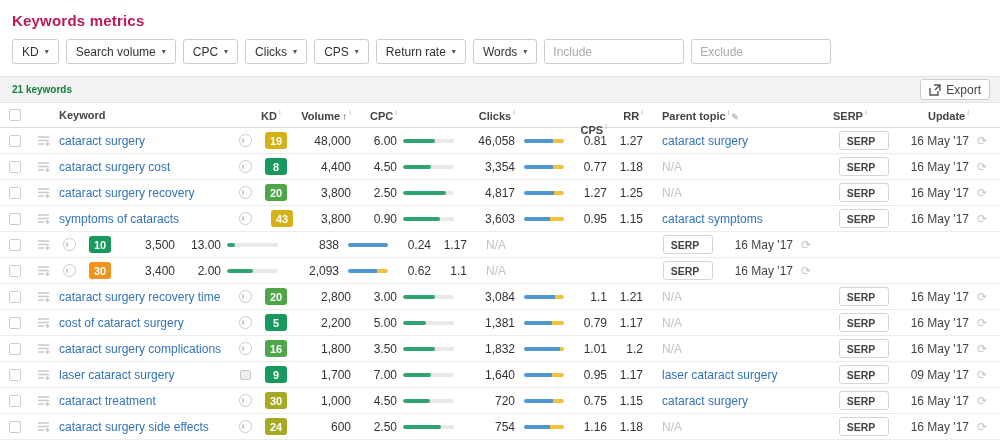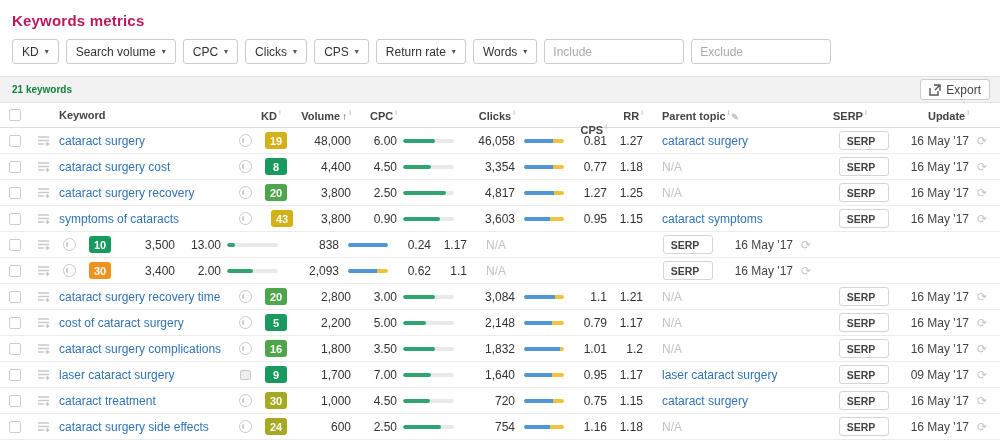--- a/index.html
+++ b/index.html
@@ -522,21 +522,21 @@
     <div class="cell c-kd">
           <span class="kd-badge" style="background: rgb(24, 153, 94);">5</span>
         </div>
     <div class="cell c-vol num">2,200</div>
     <div class="cell c-cpc num">5.00</div>
     <div class="cell c-clbar">
           <span class="bar-clicks">
             <i style="width: 45%;"></i>
           </span>
         </div>
-    <div class="cell c-clicks num">2,148</div>
+    <div class="cell c-clicks num">1,381</div>
     <div class="cell c-cpsbar">
           <span class="bar-cps">
             <i class="b" style="width: 70%;"></i>
             <i class="y" style="width: 30%;"></i>
           </span>
         </div>
     <div class="cell c-cps num">0.79</div>
     <div class="cell c-rr num">1.17</div>
     <div class="cell c-parent"><span class="na">N/A</span></div>
     <div class="cell c-serp">

